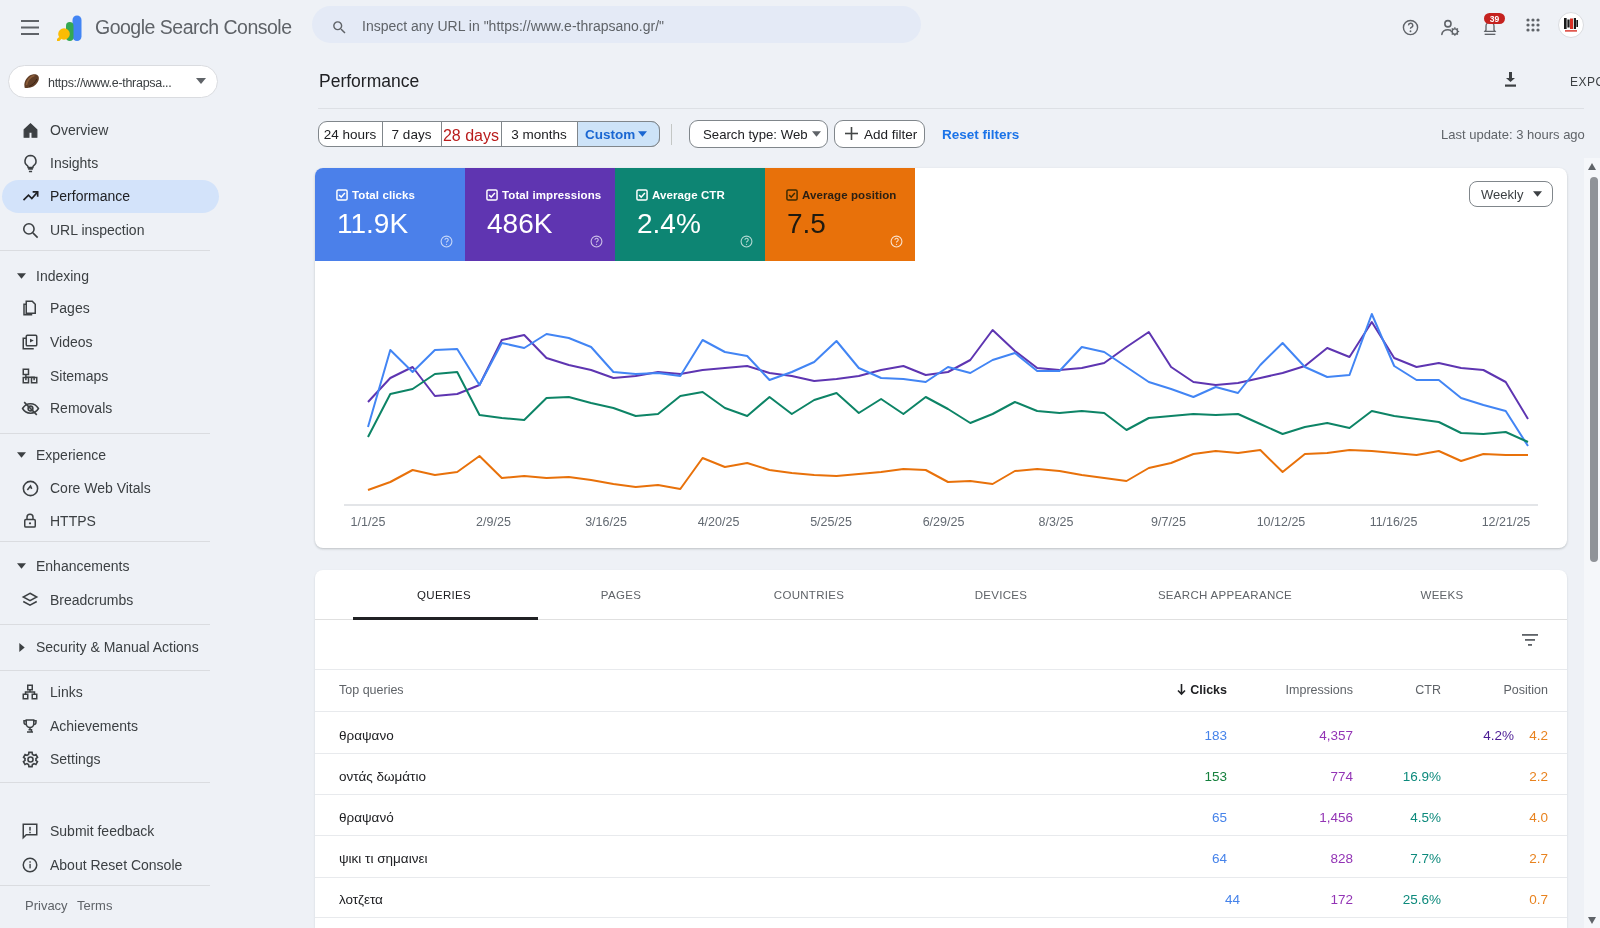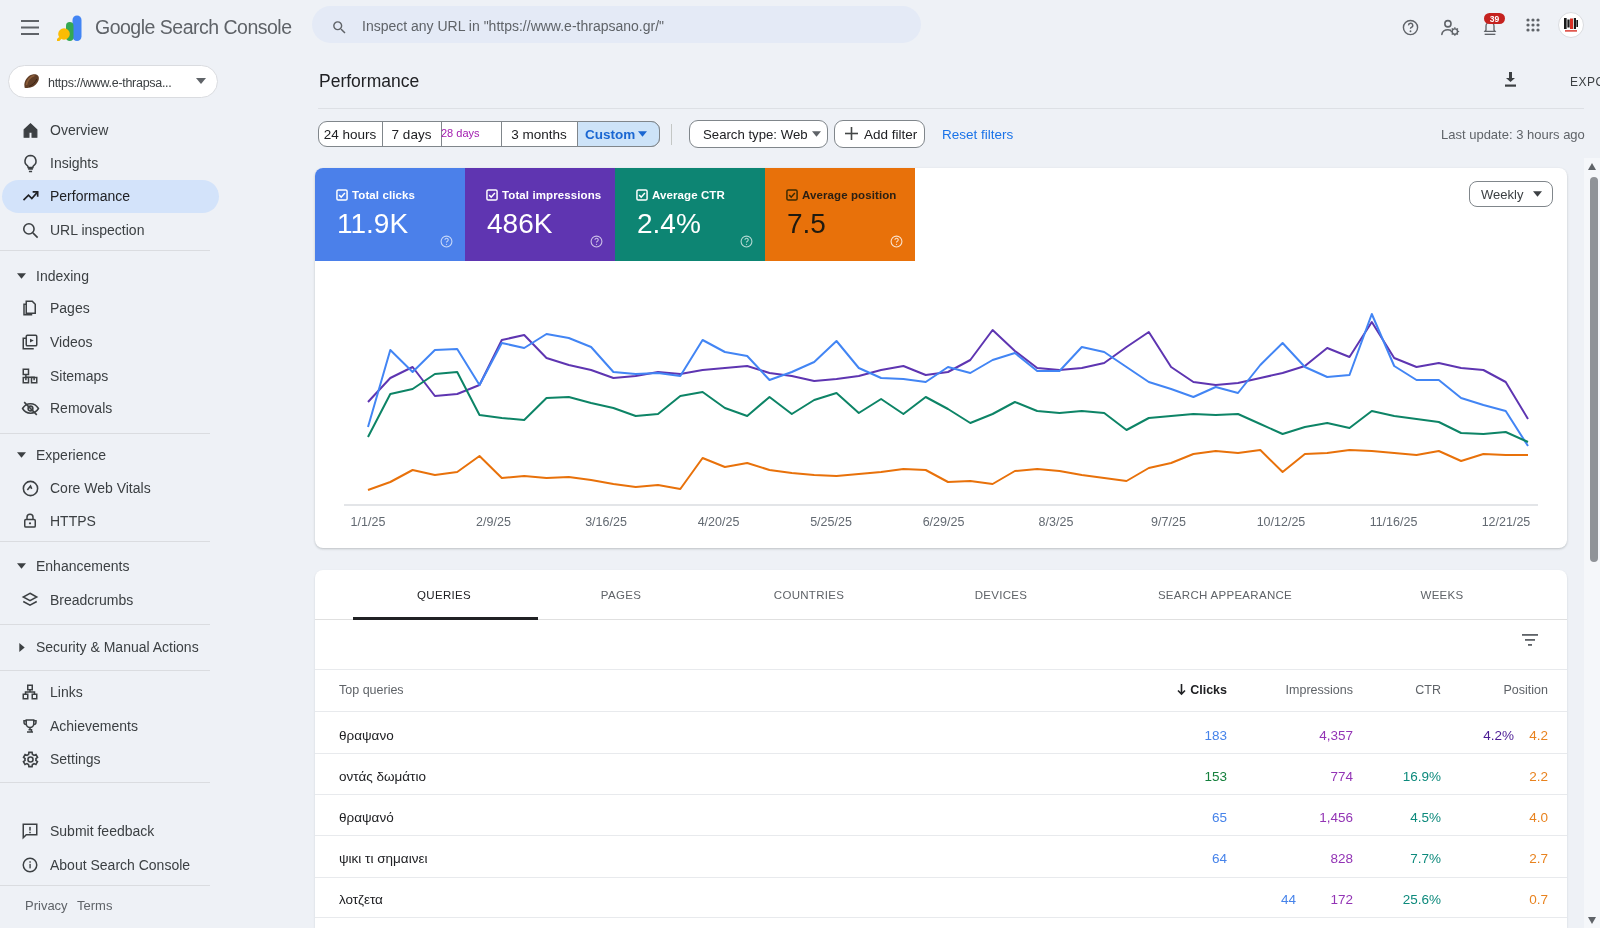--- a/index.html
+++ b/index.html
@@ -253,21 +253,21 @@
       <rect x="11" y="13" width="2" height="2"></rect>
     </svg>
     <span>Submit feedback</span>
   </div>
 <div class="nav" style="top:848px">
     <svg width="18" height="18" viewBox="0 0 24 24" fill="none" stroke="#3c4043" stroke-width="2">
       <circle cx="12" cy="12" r="9"></circle>
       <rect x="11.2" y="10.5" width="1.8" height="6" fill="#3c4043" stroke="none"></rect>
       <rect x="11.2" y="7" width="1.8" height="2" fill="#3c4043" stroke="none"></rect>
     </svg>
-    <span>About Search Console</span>
+    <span>About Reset Console</span>
   </div>
 
 <div class="sep" style="top:885px"></div>
 <div class="abs" style="left:25px;top:898px;font-size:13px;color:#5f6368">Privacy</div>
 <div class="abs" style="left:77px;top:898px;font-size:13px;color:#5f6368">Terms</div>
 
 <div class="abs" style="left:319px;top:71px;font-size:17.5px;color:#202124">Performance</div>
 <svg class="abs" style="left:1504px;top:72px" width="13" height="15" viewBox="0 0 13 15">
     <path d="M5 0h3v6h3L6.5 10 2 6h3z" fill="#3c4043"></path>
     <rect x="1" y="12.5" width="11" height="2.2" fill="#3c4043"></rect>
@@ -275,40 +275,40 @@
 <div class="abs" style="left:1570px;top:75px;font-size:12px;font-weight:400;letter-spacing:.5px;color:#3c4043">EXPORT</div>
 <div class="abs" style="left:318px;top:108px;width:1266px;height:1px;background:#dde0e5"></div>
 
 <div class="abs" style="left:318px;top:121px;width:342px;height:26px;border:1px solid #80868b;border-radius:9px;box-sizing:border-box;background:#fff"></div>
 <div class="abs" style="left:577px;top:121px;width:83px;height:26px;border-radius:0 9px 9px 0;background:#cde3f8;border:1px solid #80868b;box-sizing:border-box"></div>
 <div class="abs" style="left:382px;top:121px;width:1px;height:26px;background:#80868b"></div>
 <div class="abs" style="left:441px;top:121px;width:1px;height:26px;background:#80868b"></div>
 <div class="abs" style="left:501px;top:121px;width:1px;height:26px;background:#80868b"></div>
 <div class="abs" style="left:318px;top:127px;width:64px;text-align:center;font-size:13.5px;color:#202124">24 hours</div>
 <div class="abs" style="left:382px;top:127px;width:59px;text-align:center;font-size:13.5px;color:#202124">7 days</div>
-<div class="abs" style="left:441px;top:127px;width:60px;text-align:left;font-size:11px;color:#a21caf">28 days</div>
+<div class="abs" style="left:441px;top:127px;width:60px;text-align:center;font-size:16px;color:#b91c1c">28 days</div>
 <div class="abs" style="left:501px;top:127px;width:76px;text-align:center;font-size:13.5px;color:#202124">3 months</div>
 <div class="abs" style="left:585px;top:127px;font-size:13.5px;font-weight:700;color:#1a67d2">Custom</div>
 <svg class="abs" style="left:638px;top:131px" width="9" height="6" viewBox="0 0 10 6">
     <path d="M0 0l5 6 5-6z" fill="#1a67d2"></path>
   </svg>
 <div class="abs" style="left:671px;top:124px;width:1px;height:21px;background:#c4c7c5"></div>
 
 <div class="abs" style="left:689px;top:120px;width:139px;height:28px;border:1px solid #80868b;border-radius:9px;box-sizing:border-box;background:#fff"></div>
 <div class="abs" style="left:703px;top:127px;font-size:13.2px;color:#202124">Search type: Web</div>
 <svg class="abs" style="left:812px;top:131px" width="9" height="6" viewBox="0 0 10 6">
     <path d="M0 0l5 6 5-6z" fill="#5f6368"></path>
   </svg>
 <div class="abs" style="left:834px;top:120px;width:91px;height:28px;border:1px solid #80868b;border-radius:9px;box-sizing:border-box;background:#fff"></div>
 <svg class="abs" style="left:845px;top:127px" width="13" height="13" viewBox="0 0 13 13">
     <path d="M5.7 0h1.6v13H5.7z" fill="#444746"></path>
     <path d="M0 5.7h13v1.6H0z" fill="#444746"></path>
   </svg>
 <div class="abs" style="left:864px;top:127px;font-size:13.5px;color:#202124">Add filter</div>
-<div class="abs" style="left:942px;top:127px;font-size:13.5px;font-weight:400;color:#1a73e8">Reset filters</div>
+<div class="abs" style="left:942px;top:127px;font-size:13.5px;font-weight:700;color:#1a73e8">Reset filters</div>
 <div class="abs" style="left:1441px;top:127px;font-size:13px;color:#5f6368">Last update: 3 hours ago</div>
 
 <div class="abs" style="left:315px;top:168px;width:1252px;height:380px;background:#fff;border-radius:8px;box-shadow:0 1px 2px rgba(60,64,67,.18),0 1px 3px rgba(60,64,67,.1)"></div>
 
 <div class="abs" style="left:315px;top:168px;width:150px;height:93px;background:#4b80ea;border-radius:8px 0 0 0"></div>
 <div class="abs" style="left:465px;top:168px;width:150px;height:93px;background:#5f35b1"></div>
 <div class="abs" style="left:615px;top:168px;width:150px;height:93px;background:#0d8573"></div>
 <div class="abs" style="left:765px;top:168px;width:150px;height:93px;background:#e8710a"></div>
 
 <svg class="abs" style="left:336px;top:189px" width="12" height="12" viewBox="0 0 13 13">
@@ -432,21 +432,21 @@
 <div class="val" style="left:1441px;top:810px;color:#0d8a7c">4.5%</div>
 <div class="val" style="left:1548px;top:810px;color:#e8821e">4.0</div>
 <div class="rowdiv" style="top:835px"></div>
 <div class="qtext" style="top:851px">ψικι τι σημαινει</div>
 <div class="val" style="left:1227px;top:851px;color:#4683ea">64</div>
 <div class="val" style="left:1353px;top:851px;color:#9334b5">828</div>
 <div class="val" style="left:1441px;top:851px;color:#0d8a7c">7.7%</div>
 <div class="val" style="left:1548px;top:851px;color:#e8821e">2.7</div>
 <div class="rowdiv" style="top:877px"></div>
 <div class="qtext" style="top:892px">λοτζετα</div>
-<div class="val" style="left:1296px;top:892px;color:#4683ea">44</div>
+<div class="val" style="left:1240px;top:892px;color:#4683ea">44</div>
 <div class="val" style="left:1353px;top:892px;color:#9334b5">172</div>
 <div class="val" style="left:1441px;top:892px;color:#0d8a7c">25.6%</div>
 <div class="val" style="left:1548px;top:892px;color:#e8821e">0.7</div>
 <div class="rowdiv" style="top:917px"></div>
 
 <div class="abs" style="left:1584px;top:158px;width:16px;height:770px;background:#f5f7fa"></div>
 <svg class="abs" style="left:1588px;top:163px" width="8" height="7" viewBox="0 0 8 7">
     <path d="M4 0l4 7H0z" fill="#5f6368"></path>
   </svg>
 <div class="abs" style="left:1589.5px;top:177px;width:8px;height:385px;background:#8f9398;border-radius:4px"></div>

